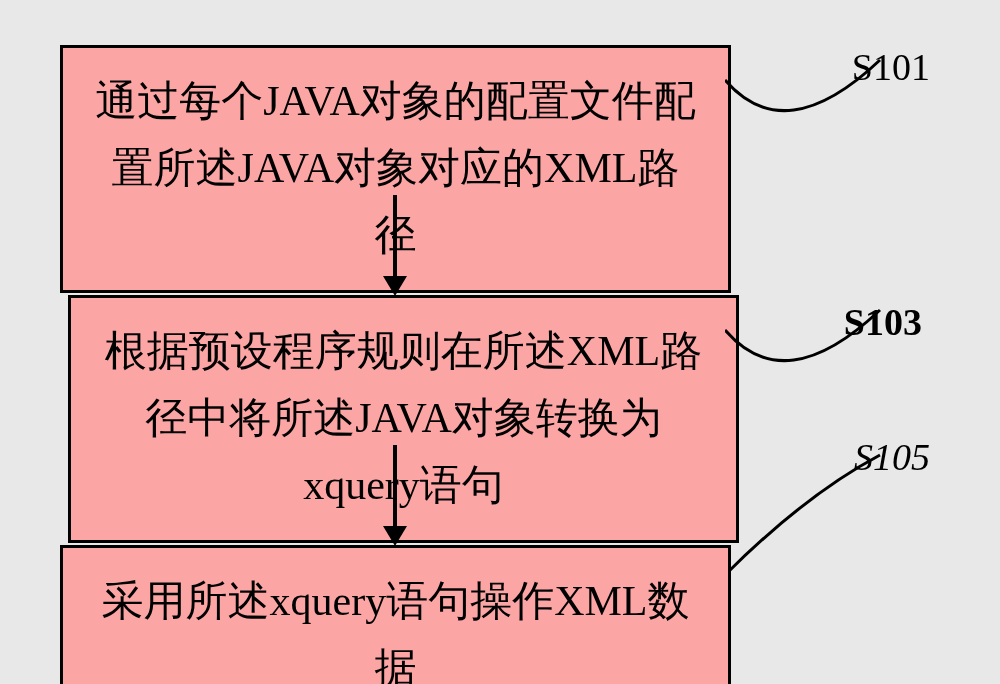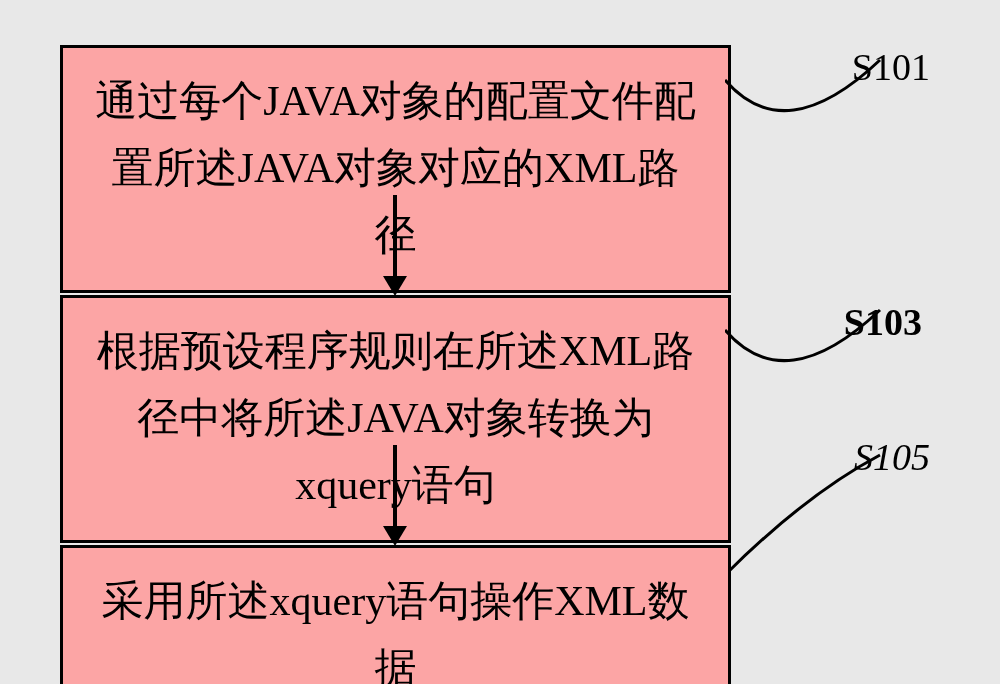--- a/index.html
+++ b/index.html
@@ -23,21 +23,21 @@
       font-size: 42px;
       line-height: 1.6;
       position: absolute;
     }
     .box1 {
       left: 60px;
       top: 45px;
       width: 605px;
     }
     .box2 {
-      left: 60px;
+      left: 68px;
       top: 295px;
       width: 605px;
     }
     .box3 {
       left: 60px;
       top: 545px;
       width: 605px;
       padding: 20px 30px;
     }
     .label {

